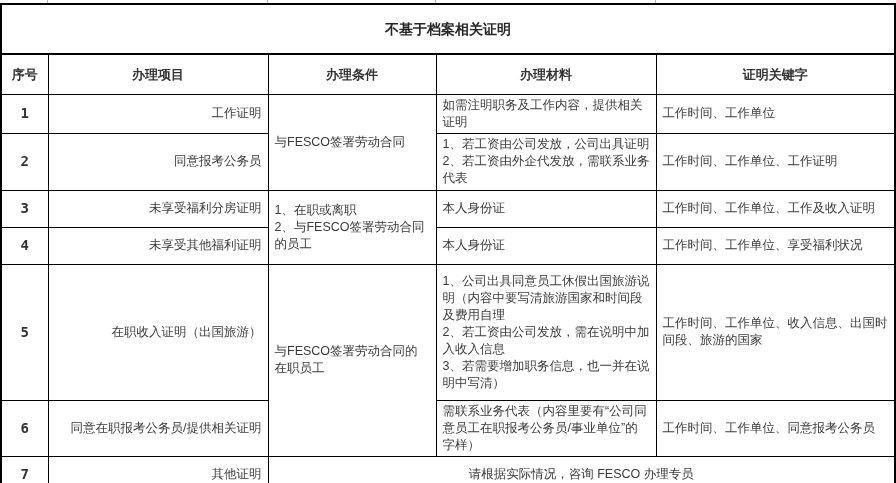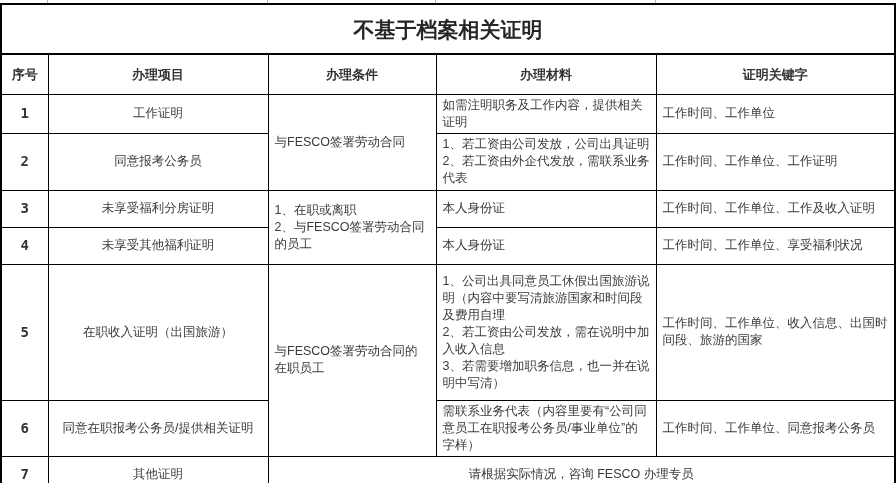--- a/index.html
+++ b/index.html
@@ -4,27 +4,27 @@
 <style>
   html,body{margin:0;padding:0;background:#fff;}
   body{font-family:"Liberation Sans","DejaVu Sans",sans-serif;color:#3a3a3a;}
   .sheet{position:relative;width:896px;height:483px;background:#fff;overflow:hidden;}
   .grid-stub{position:absolute;top:0;width:1px;height:3px;background:#b4b4b4;}
   .stub-1{left:47px;} .stub-2{left:267px;} .stub-3{left:435px;} .stub-4{left:655px;}
   table.cert{border-collapse:collapse;table-layout:fixed;width:894px;margin-top:3px;
              border:2px solid #000;}
   td{border:1px solid #000;font-size:12.5px;line-height:17px;padding:2px 6px;
      vertical-align:middle;overflow:hidden;color:#3a3a3a;}
-  td.title-cell{font-size:21px;font-weight:bold;text-align:center;color:#262626;
+  td.title-cell{font-size:14px;font-weight:bold;text-align:center;color:#262626;
                 height:48px;border-bottom:2px solid #000;padding:0;}
   tr.header-row td{font-weight:bold;text-align:center;font-size:13px;color:#333;margin-left:20px;}
   tr.header-row{height:40px;}
   td.no-cell{font-weight:bold;text-align:center;font-size:14px;color:#333;
              font-family:"DejaVu Sans Mono","Liberation Sans",sans-serif;}
-  td.item-cell{text-align:center;}
+  td.item-cell{text-align:right;}
   td.left{text-align:left;}
   .preline{white-space:pre-line;}
   td.note-cell{text-align:center;}
   tr.r1{height:35px;} tr.r2{height:57px;} tr.r3{height:37px;} tr.r4{height:37px;}
   tr.r5{height:136px;} tr.r6{height:48px;} tr.r7{height:38px;}
 </style>
 </head>
 <body>
 
 <div class="sheet">

